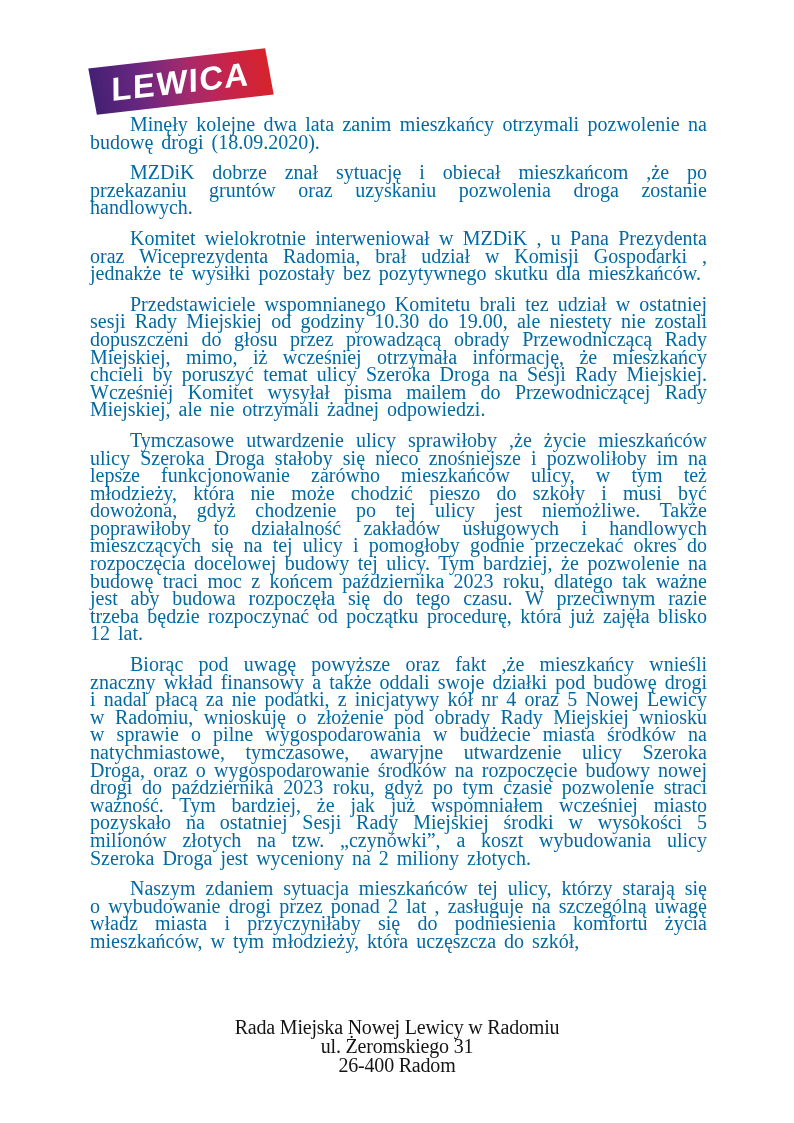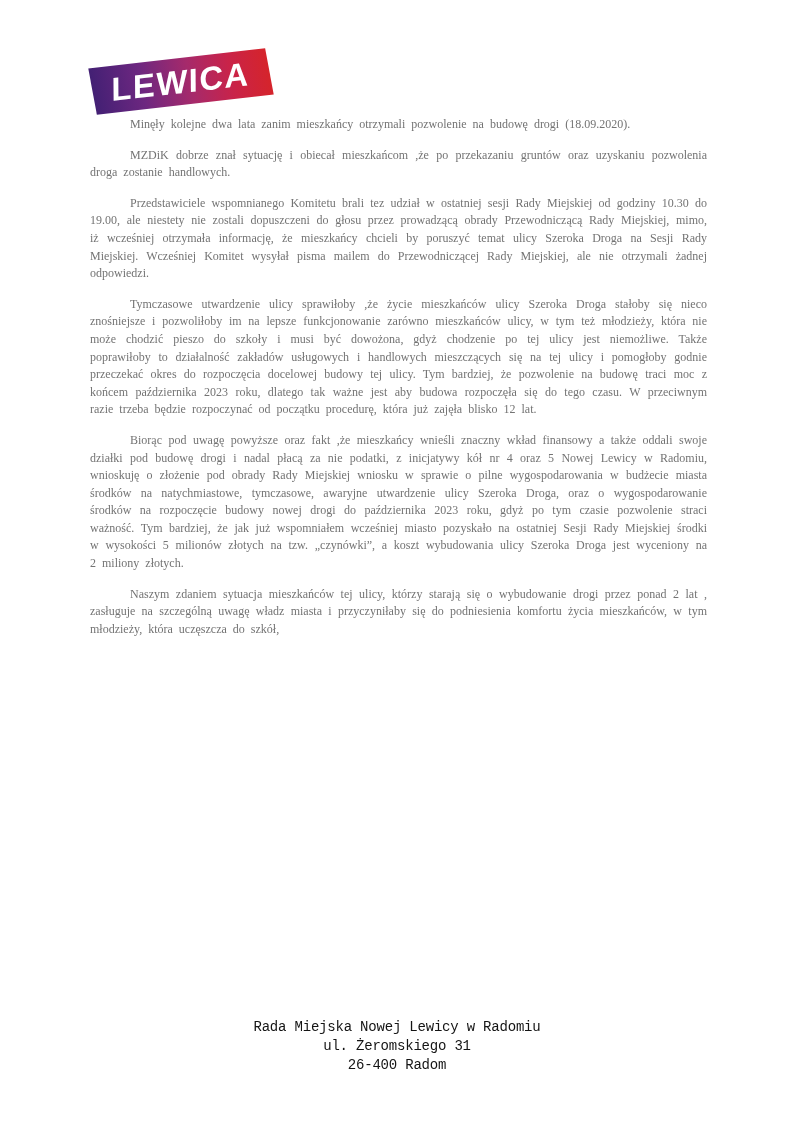--- a/index.html
+++ b/index.html
@@ -42,58 +42,59 @@
     user-select: none;
   }
 
   
   .doc-body {
     position: absolute;
     left: 90px;
     top: 116px;
     width: 617px;
     text-align: justify;
-    color: #737373;
-    font-size: 12px;
+    color: #0369a1;
+    font-size: 20px;
     line-height: 17.6px;
     word-spacing: 3px;
   }
   .doc-body p {
     margin: 0 0 13px 0;
     text-indent: 40px;
   }
 
   
   .doc-footer {
     position: absolute;
     left: 0;
     right: 0;
     top: 1018px;
     text-align: center;
-    font-family: Liberation Mono, monospace;
-    font-size: 14px;
+    font-family: Liberation Serif, serif;
+    font-size: 20px;
     line-height: 19px;
     color: #141414;
     letter-spacing: -0.2px;
   }
 </style>
 </head>
 <body>
 
 <div class="page">
 
   <div class="logo-wrap">
     <div class="logo-banner">
       <span class="logo-text">LEWICA</span>
     </div>
   </div>
 
   <div class="doc-body">
     <p>Minęły  kolejne dwa lata zanim mieszkańcy otrzymali pozwolenie na budowę drogi (18.09.2020).</p>
     <p>MZDiK dobrze  znał sytuację i obiecał  mieszkańcom ,że po przekazaniu gruntów oraz uzyskaniu pozwolenia droga zostanie handlowych.</p>
+    <p>Komitet  wielokrotnie  interweniował  w  MZDiK , u Pana Prezydenta oraz Wiceprezydenta Radomia, brał udział  w Komisji Gospodarki , jednakże te wysiłki pozostały bez pozytywnego skutku dla mieszkańców.</p>
     <p>Przedstawiciele wspomnianego Komitetu brali tez udział w ostatniej sesji Rady Miejskiej od godziny 10.30 do 19.00, ale niestety nie zostali dopuszczeni do głosu przez prowadzącą obrady Przewodniczącą Rady Miejskiej, mimo, iż wcześniej otrzymała informację, że mieszkańcy chcieli by poruszyć  temat ulicy Szeroka Droga na Sesji Rady Miejskiej. Wcześniej Komitet wysyłał  pisma mailem do Przewodniczącej Rady Miejskiej, ale nie otrzymali żadnej odpowiedzi.</p>
     <p>Tymczasowe utwardzenie ulicy  sprawiłoby ,że życie mieszkańców ulicy Szeroka Droga stałoby się nieco znośniejsze i pozwoliłoby im na lepsze funkcjonowanie zarówno mieszkańców ulicy, w tym też młodzieży, która nie może chodzić pieszo do szkoły i musi być dowożona, gdyż chodzenie  po tej ulicy jest niemożliwe. Także poprawiłoby to działalność zakładów usługowych i handlowych mieszczących się na tej ulicy i pomogłoby godnie przeczekać okres do rozpoczęcia  docelowej budowy tej ulicy. Tym bardziej, że pozwolenie na budowę traci  moc z końcem października 2023 roku, dlatego tak ważne jest aby budowa rozpoczęła się  do tego czasu. W przeciwnym razie trzeba będzie rozpoczynać od początku procedurę, która już zajęła blisko 12 lat.</p>
     <p>Biorąc pod uwagę powyższe oraz fakt ,że mieszkańcy  wnieśli znaczny wkład finansowy a także oddali swoje działki pod budowę drogi i nadal płacą za nie podatki, z inicjatywy kół  nr 4  oraz 5 Nowej Lewicy w Radomiu, wnioskuję o  złożenie pod obrady Rady Miejskiej wniosku w  sprawie o  pilne  wygospodarowania w budżecie miasta środków na natychmiastowe, tymczasowe, awaryjne utwardzenie  ulicy  Szeroka Droga, oraz o wygospodarowanie środków  na  rozpoczęcie budowy nowej drogi do  października 2023 roku, gdyż po tym czasie pozwolenie straci ważność. Tym bardziej, że jak już wspomniałem wcześniej miasto pozyskało na ostatniej Sesji Rady Miejskiej środki w wysokości 5 milionów złotych na tzw. „czynówki”, a koszt wybudowania ulicy Szeroka Droga jest wyceniony na 2 miliony złotych.</p>
     <p>Naszym zdaniem sytuacja mieszkańców tej ulicy, którzy starają się o wybudowanie drogi przez ponad 2 lat , zasługuje  na szczególną uwagę  władz miasta i przyczyniłaby się do  podniesienia  komfortu życia mieszkańców, w tym  młodzieży, która  uczęszcza  do szkół,</p>
   </div>
 
   <div class="doc-footer">
     <div>Rada Miejska Nowej Lewicy w Radomiu</div>
     <div>ul. Żeromskiego 31</div>
     <div>26-400 Radom</div>

